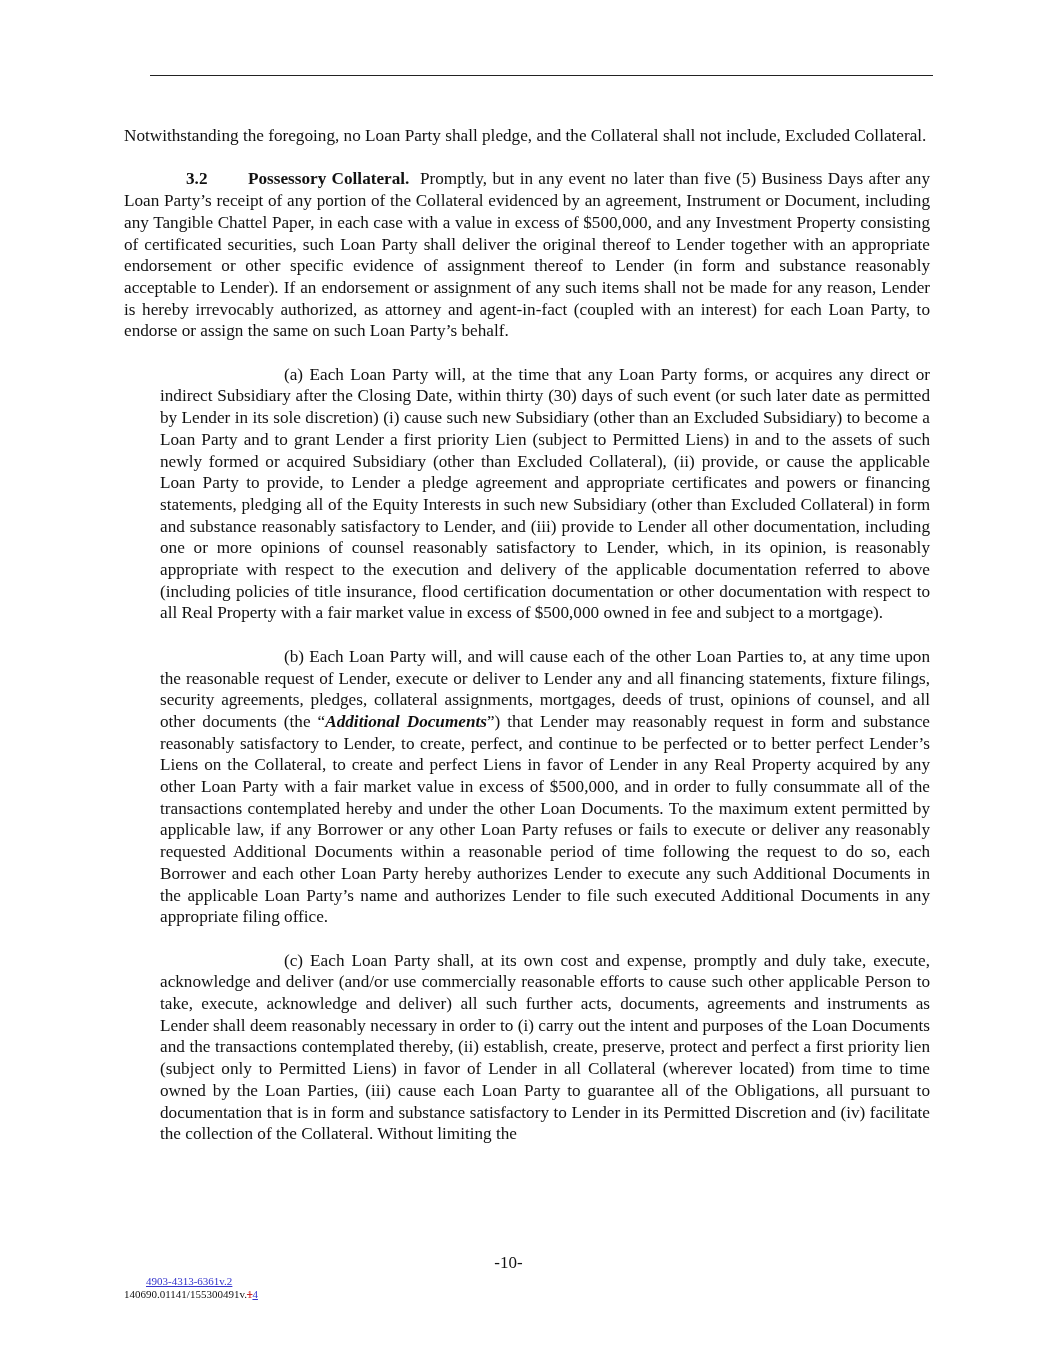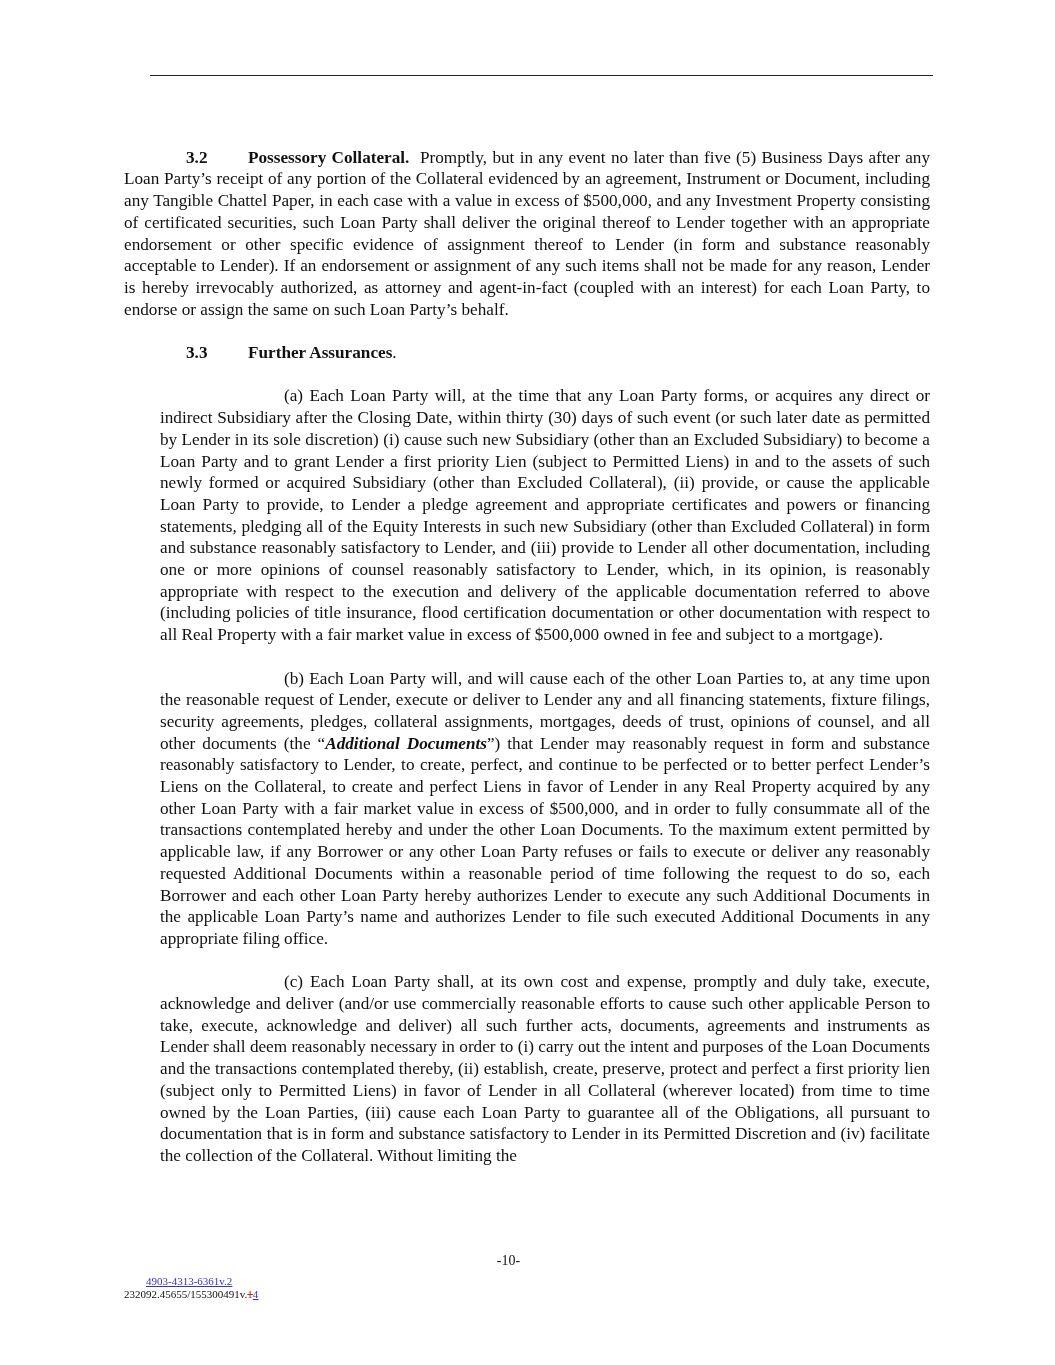--- a/index.html
+++ b/index.html
@@ -8,42 +8,42 @@
   .rule { position: absolute; left: 150px; top: 75px; width: 783px; height: 0;
           border-top: 1.5px solid #222; }
   .page { position: absolute; left: 124px; top: 125px; width: 806px; }
   p { margin: 0; font-size: 17.2px; line-height: 21.7px; text-align: justify; }
   .gap { margin-top: 21.7px; }
   .secnum { display: inline-block; width: 62px; padding-left: 62px; font-weight: bold; }
   .sectitle { font-weight: bold; }
   .indent { text-indent: 124px; margin-left: 36px; }
   .bi { font-weight: bold; font-style: italic; font-family: Liberation Serif, serif; }
   .pagenum { position: absolute; left: 0; width: 1017px; top: 1253px;
-             text-align: center; font-size: 14px; }
+             text-align: center; font-size: 17px; }
   .footer { position: absolute; left: 124px; top: 1275px; font-size: 11px; line-height: 13px; }
   .link { color: #3333cc; text-decoration: underline; margin-left: 22px; }
   .del { color: #cc2222; text-decoration: line-through; }
   .ins { color: #3333cc; text-decoration: underline; }
 </style>
 </head>
 <body>
 
 <div class="rule"></div>
 
 <div class="page">
+  <p>Notwithstanding the foregoing, no Loan Party shall pledge, and the Collateral shall not include, Excluded Collateral.</p>
 
   <p class="gap"><span class="secnum">3.2</span><span class="sectitle">Possessory Collateral.</span>&nbsp; <span>Promptly, but in any event no later than five (5) Business Days after any Loan Party’s receipt of any portion of the Collateral evidenced by an agreement, Instrument or Document, including any Tangible Chattel Paper, in each case with a value in excess of $500,000, and any Investment Property consisting of certificated securities, such Loan Party shall deliver the original thereof to Lender together with an appropriate endorsement or other specific evidence of assignment thereof to Lender (in form and substance reasonably acceptable to Lender).  If an endorsement or assignment of any such items shall not be made for any reason, Lender is hereby irrevocably authorized, as attorney and agent-in-fact (coupled with an interest) for each Loan Party, to endorse or assign the same on such Loan Party’s behalf.</span></p>
 
-  <p class="gap"><span class="secnum">3.3</span><span class="sectitle">Further Assurances</span><span>.</span></p>
 
   <p class="gap indent">(a)  Each Loan Party will, at the time that any Loan Party forms, or acquires any direct or indirect Subsidiary after the Closing Date, within thirty (30) days of such event (or such later date as permitted by Lender in its sole discretion) (i)  cause such new Subsidiary (other than an Excluded Subsidiary) to become a Loan Party and to grant Lender a first priority Lien (subject to Permitted Liens) in and to the assets of such newly formed or acquired Subsidiary (other than Excluded Collateral), (ii) provide, or cause the applicable Loan Party to provide, to Lender a pledge agreement and appropriate certificates and powers or financing statements, pledging all of the Equity Interests in such new Subsidiary (other than Excluded Collateral) in form and substance reasonably satisfactory to Lender, and (iii) provide to Lender all other documentation, including one or more opinions of counsel reasonably satisfactory to Lender, which, in its opinion, is reasonably appropriate with respect to the execution and delivery of the applicable documentation referred to above (including policies of title insurance, flood certification documentation or other documentation with respect to all Real Property with a fair market value in excess of $500,000 owned in fee and subject to a mortgage).</p>
 
   <p class="gap indent"><span>(b)  Each Loan Party will, and will cause each of the other Loan Parties to, at any time upon the reasonable request of Lender, execute or deliver to Lender any and all financing statements, fixture filings, security agreements, pledges, collateral assignments, mortgages, deeds of trust, opinions of counsel, and all other documents (the “</span><span class="bi">Additional Documents</span><span>”) that Lender may reasonably request in form and substance reasonably satisfactory to Lender, to create, perfect, and continue to be perfected or to better perfect Lender’s Liens on the Collateral, to create and perfect Liens in favor of Lender in any Real Property acquired by any other Loan Party with a fair market value in excess of $500,000, and in order to fully consummate all of the transactions contemplated hereby and under the other Loan Documents.  To the maximum extent permitted by applicable law, if any Borrower or any other Loan Party refuses or fails to execute or deliver any reasonably requested Additional Documents within a reasonable period of time following the request to do so, each Borrower and each other Loan Party hereby authorizes Lender to execute any such Additional Documents in the applicable Loan Party’s name and authorizes Lender to file such executed Additional Documents in any appropriate filing office.</span></p>
 
   <p class="gap indent">(c)  Each Loan Party shall, at its own cost and expense, promptly and duly take, execute, acknowledge and deliver (and/or use commercially reasonable efforts to cause such other applicable Person to take, execute, acknowledge and deliver) all such further acts, documents, agreements and instruments as Lender shall deem reasonably necessary in order to (i) carry out the intent and purposes of the Loan Documents and the transactions contemplated thereby, (ii) establish, create, preserve, protect and perfect a first priority lien (subject only to Permitted Liens) in favor of Lender in all Collateral (wherever located) from time to time owned by the Loan Parties, (iii) cause each Loan Party to guarantee all of the Obligations, all pursuant to documentation that is in form and substance satisfactory to Lender in its Permitted Discretion and (iv) facilitate the collection of the Collateral.  Without limiting the</p>
 </div>
 
 <div class="pagenum">-10-</div>
 
 <div class="footer">
   <div><span class="link">4903-4313-6361v.2</span></div>
-  <div><span>232092.45655/155300491v.</span><span class="del">1</span><span class="ins">4</span></div>
+  <div><span>140690.01141/155300491v.</span><span class="del">1</span><span class="ins">4</span></div>
 </div>
 
 </body></html>

